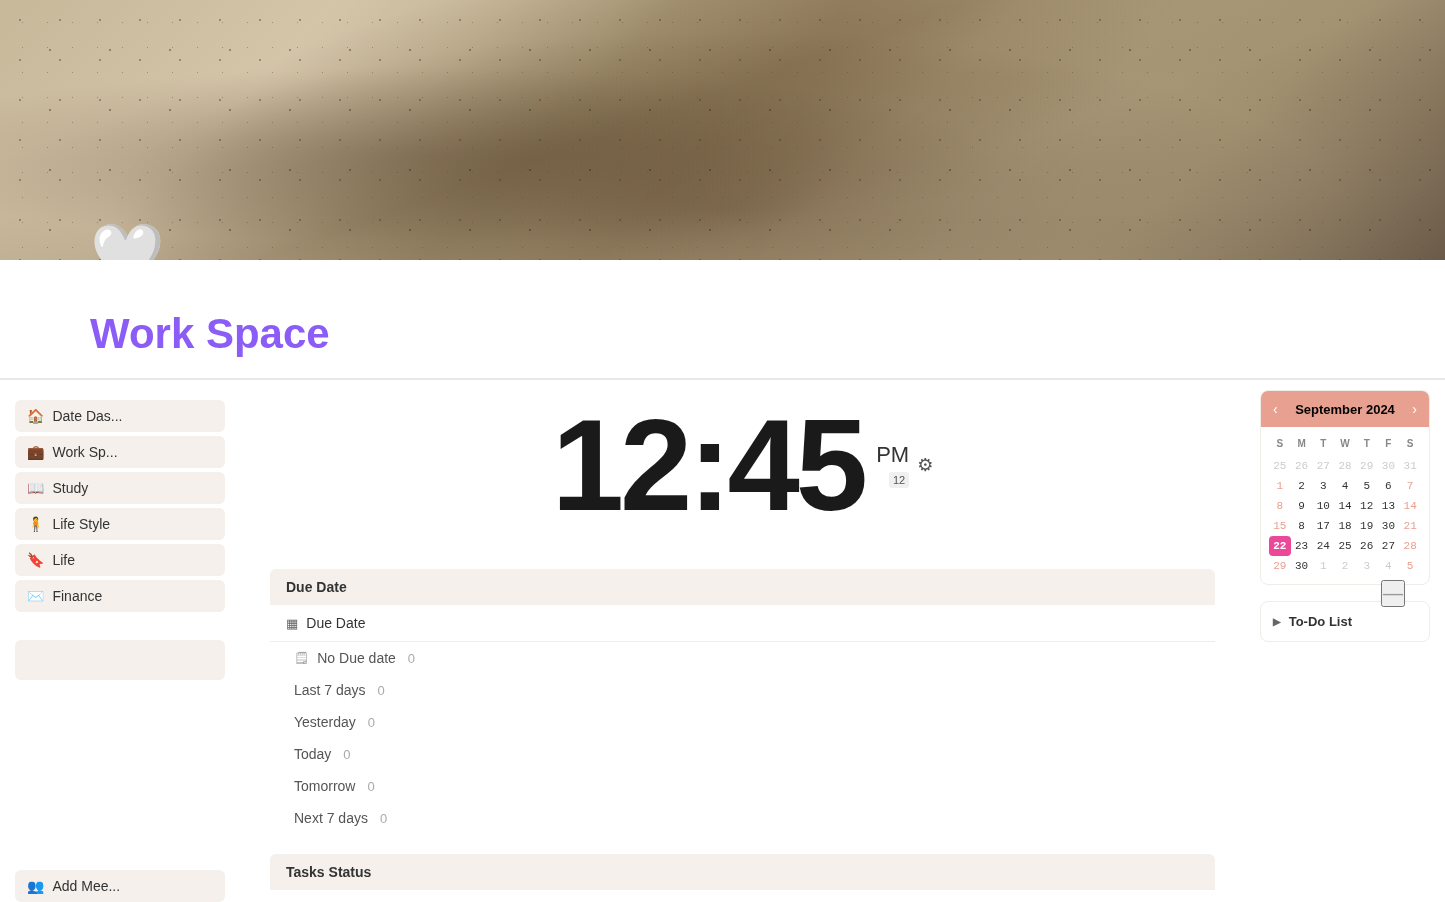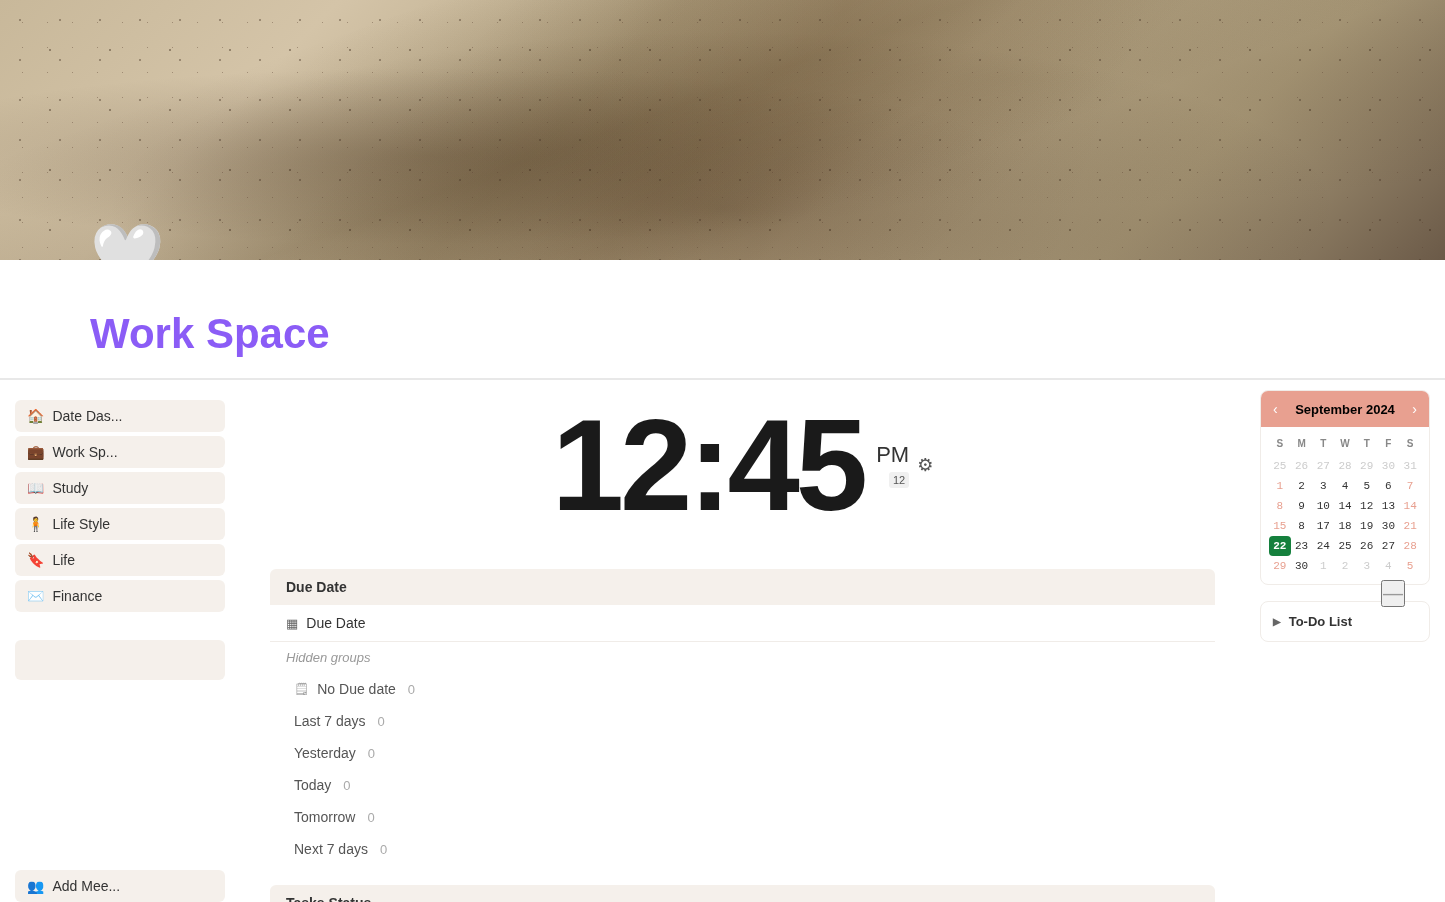--- a/index.html
+++ b/index.html
@@ -265,21 +265,21 @@
     .cal-day {
       text-align: center;
       font-size: 11px;
       padding: 4px 2px;
       border-radius: 50%;
       color: #333;
       cursor: pointer;
     }
     .cal-day.other-month { color: #ccc; }
     .cal-day.today {
-      background: #15803d;
+      background: #ec4899;
       color: #fff;
       font-weight: 600;
       border-radius: 4px;
     }
     .cal-day.weekend { color: #e8a090; }
 
     
     .todo-widget {
       background: #fff;
       border: 1px solid #f0ece8;
@@ -362,21 +362,20 @@
       </div>
       <span class="clock-settings">⚙</span>
     </div>
 
     <div class="db-section">
       <div class="db-header">Due Date</div>
       <div class="db-row">
         <span class="row-icon">▦</span>
         <span>Due Date</span>
       </div>
-      <div class="db-group-label">Hidden groups</div>
       <div class="db-group-row">
         <span class="row-icon">🗒</span>
         <span>No Due date</span>
         <span class="count">0</span>
       </div>
       <div class="db-group-row">
         <span>Last 7 days</span>
         <span class="count">0</span>
       </div>
       <div class="db-group-row">

